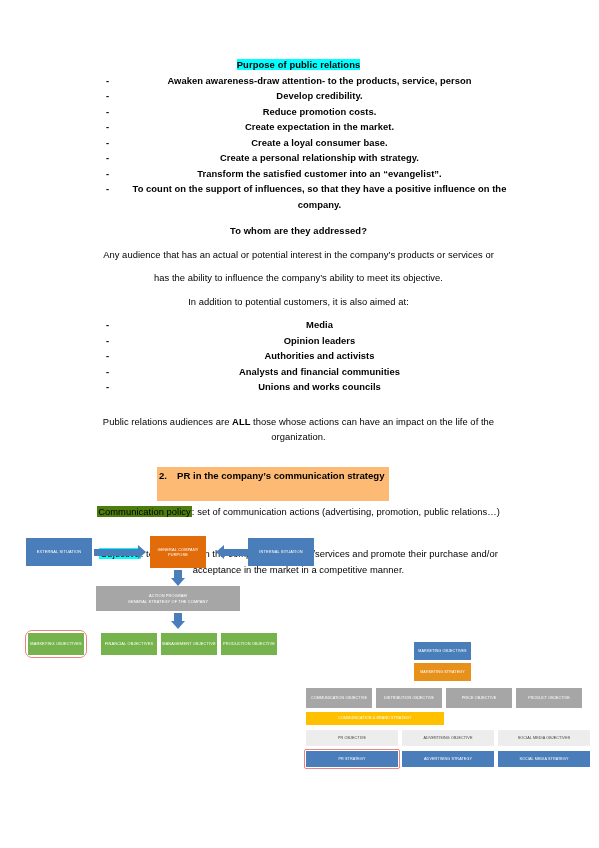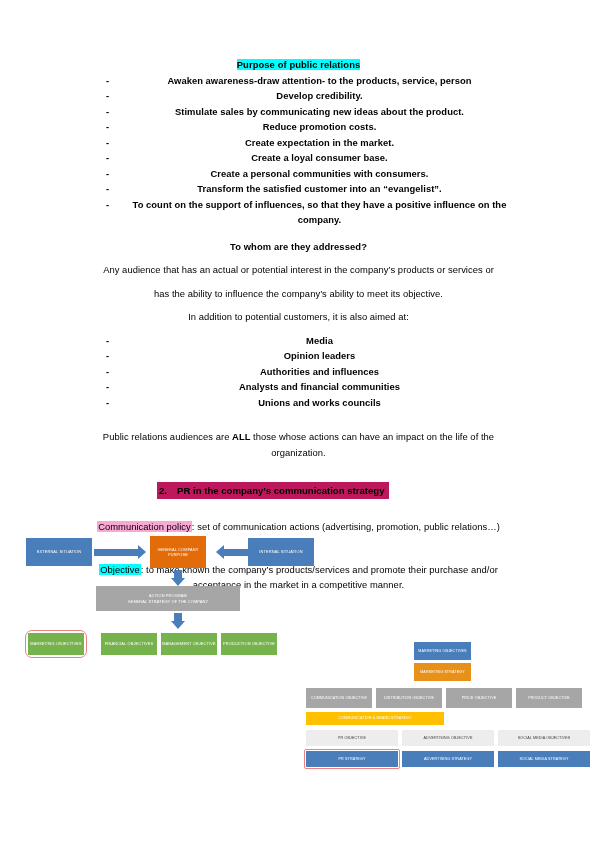--- a/index.html
+++ b/index.html
@@ -26,21 +26,21 @@
   
   .text-col {
     position: absolute;
     left: 86px;
     top: 54px;
     width: 425px;
     text-align: center;
   }
 
   .hl-cyan   { background: #00FFFF; }
-  .hl-green  { background: #f9a8d4; }
+  .hl-green  { background: #4d7c0f; }
 
   .head-bold {
     font-weight: bold;
     font-size: 9.4px;
     line-height: 15.5px;
     margin: 0;
     letter-spacing: .1px;
   }
   .para {
     font-size: 9.4px;
@@ -71,22 +71,22 @@
     top: 0;
   }
   .sec-head-wrap {
     position: relative;
     height: 18px;
   }
   .sec-head-box {
     position: absolute;
     left: 71px;
     top: 0;
-    background: #be185d;
-    padding: 1px 4px 1px 2px;
+    background: #fdba74;
+    padding: 1px 4px 18px 2px;
     font-weight: bold;
     font-size: 9.6px;
     line-height: 15px;
     white-space: nowrap;
   }
   .sec-num-in { margin-right: 10px; }
 
   .kw {
     padding: 0 1px;
     font-weight: normal;
@@ -187,40 +187,39 @@
 
   <div class="text-col">
 
     <div>
       <span class="head-bold hl-cyan">Purpose of public relations</span>
     </div>
 
     <ul class="dashlist">
       <li>Awaken awareness-draw attention- to the products, service, person</li>
       <li>Develop credibility.</li>
-      <li>Stimulate sales by communicating new ideas about the product.</li>
       <li>Reduce promotion costs.</li>
       <li>Create expectation in the market.</li>
       <li>Create a loyal consumer base.</li>
-      <li>Create a personal communities with consumers.</li>
+      <li>Create a personal relationship with strategy.</li>
       <li>Transform the satisfied customer into an “evangelist”.</li>
       <li>To count on the support of influences, so that they have a positive influence on the company.</li>
     </ul>
 
     <div class="spacer-md"></div>
 
     <p class="head-bold">To whom are they addressed?</p>
     <p class="para">Any audience that has an actual or potential interest in the company’s products or services or</p>
     <p class="para">has the ability to influence the company’s ability to meet its objective.</p>
     <p class="para">In addition to potential customers, it is also aimed at:</p>
 
     <ul class="dashlist">
       <li>Media</li>
       <li>Opinion leaders</li>
-      <li>Authorities and influences</li>
+      <li>Authorities and activists</li>
       <li>Analysts and financial communities</li>
       <li>Unions and works councils</li>
     </ul>
 
     <div class="spacer-md"></div>
 
     <p class="para">
       <span>Public relations audiences are </span><span class="bold-inline">ALL</span><span> those whose actions can have an impact on the life of the organization.</span>
     </p>
 

